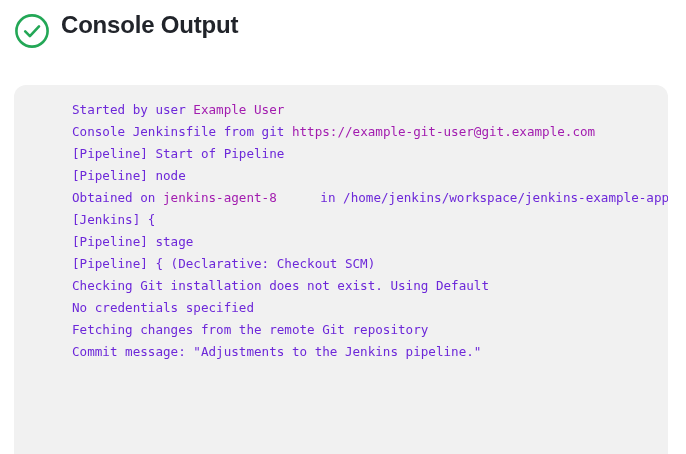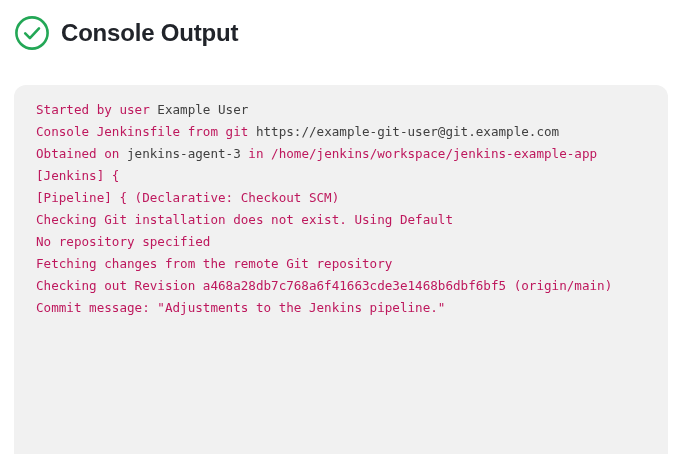--- a/index.html
+++ b/index.html
@@ -19,21 +19,20 @@
   .page {
     position: relative;
     width: 686px;
     height: 454px;
     background: #ffffff;
   }
 
   
   .page-header {
     display: flex;
-    align-items: center;
     gap: 11px;
     padding: 13px 0 0 14px;
     height: 40px;
     box-sizing: content-box;
   }
   .status-icon {
     width: 36px;
     height: 36px;
     flex: 0 0 36px;
     display: block;
@@ -68,47 +67,50 @@
     font-size: 12.6px;
     line-height: 22px;
     color: #24292f;
     white-space: pre;
     letter-spacing: 0px;
   }
   .console-line.muted {
     color: #a9a9a9;
   }
   .tok-link {
-    color: #404040;
+    color: #a21caf;
   }
   .tok-plain {
-    color: #be185d;
+    color: #6d28d9;
+    margin-left: 36px;
   }
 </style>
 </head>
 <body>
 
 <div class="page">
 
   <div class="page-header">
     <svg class="status-icon" viewBox="0 0 36 36" aria-hidden="true">
       <circle cx="18" cy="18" r="15.6" fill="none" stroke="#23a756" stroke-width="2.6"></circle>
       <path d="M11.2 18.4 L15.9 23.1 L25.0 13.4" fill="none" stroke="#23a756" stroke-width="2.6" stroke-linecap="round" stroke-linejoin="round"></path>
     </svg>
     <div class="page-title">Console Output</div>
   </div>
 
   <div class="console-panel">
     <div class="console-scroll" id="console-log">
         <div class="console-line"><span class="tok-plain">Started by user </span><span class="tok-link">Example User</span></div>
         <div class="console-line"><span class="tok-plain">Console Jenkinsfile from git </span><span class="tok-link">https://example-git-user@git.example.com</span></div>
-        <div class="console-line"><span class="tok-plain">Obtained on </span><span class="tok-link">jenkins-agent-3</span><span class="tok-plain"> in /home/jenkins/workspace/jenkins-example-app</span></div>
+        <div class="console-line muted"><span class="tok-plain">[Pipeline] Start of Pipeline</span></div>
+        <div class="console-line muted"><span class="tok-plain">[Pipeline] node</span></div>
+        <div class="console-line"><span class="tok-plain">Obtained on </span><span class="tok-link">jenkins-agent-8</span><span class="tok-plain"> in /home/jenkins/workspace/jenkins-example-app</span></div>
         <div class="console-line muted"><span class="tok-plain">[Jenkins] {</span></div>
+        <div class="console-line muted"><span class="tok-plain">[Pipeline] stage</span></div>
         <div class="console-line muted"><span class="tok-plain">[Pipeline] { (Declarative: Checkout SCM)</span></div>
         <div class="console-line"><span class="tok-plain">Checking Git installation does not exist. Using Default</span></div>
-        <div class="console-line"><span class="tok-plain">No repository specified</span></div>
+        <div class="console-line"><span class="tok-plain">No credentials specified</span></div>
         <div class="console-line"><span class="tok-plain">Fetching changes from the remote Git repository</span></div>
-        <div class="console-line"><span class="tok-plain">Checking out Revision a468a28db7c768a6f41663cde3e1468b6dbf6bf5 (origin/main)</span></div>
         <div class="console-line"><span class="tok-plain">Commit message: "Adjustments to the Jenkins pipeline."</span></div>
       </div>
   </div>
 
 </div>
 
 </body></html>

